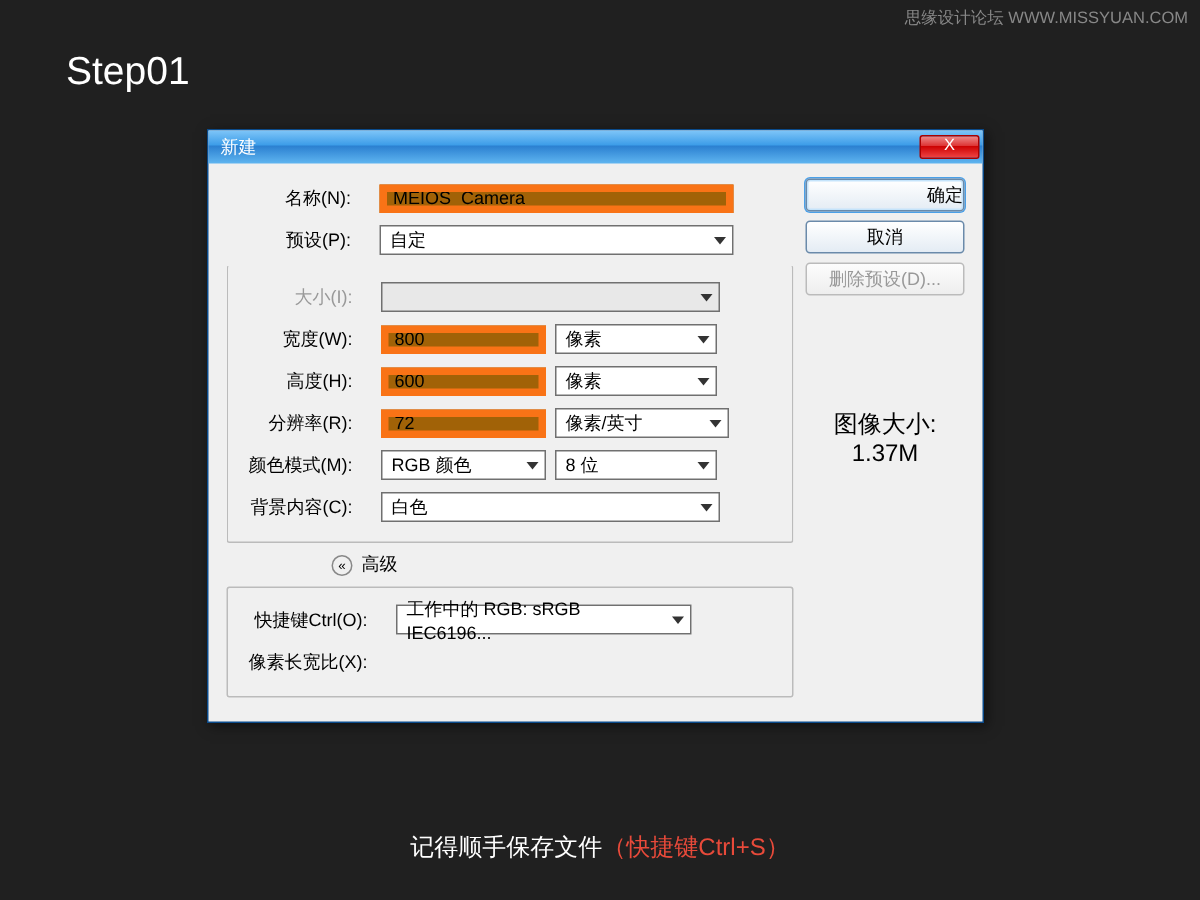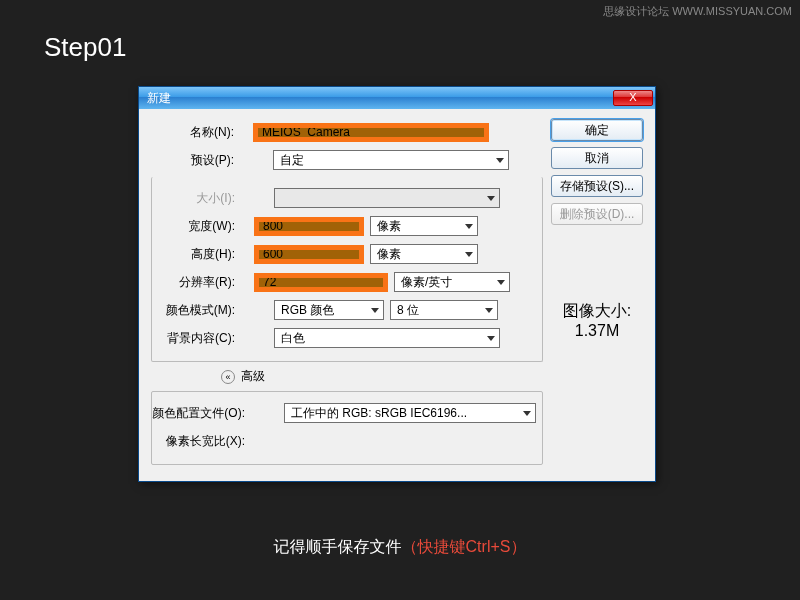--- a/index.html
+++ b/index.html
@@ -10,33 +10,33 @@
 .titlebar { height: 22px; background: linear-gradient(to bottom, #7ec5f8 0%, #3b9ce8 45%, #2a7fd0 46%, #5fb5f0 100%); display: flex; align-items: center; padding: 0 2px 0 8px; }
 .titlebar-text { color: #fff; font-size: 12px; flex: 1; }
 .close-btn { width: 40px; height: 16px; background: linear-gradient(to bottom, #e88 0%, #d33 45%, #c00 46%, #e44 100%); border: 1px solid #a00; border-radius: 2px; color: #fff; text-align: center; line-height: 12px; font-size: 11px; cursor: pointer; }
 .dialog-body { padding: 10px 12px 16px 12px; display: flex; }
 .form-area { flex: 1; }
 .side-area { width: 106px; margin-left: 8px; }
 .row { display: flex; align-items: center; height: 26px; margin-bottom: 2px; }
 .row-label { width: 102px; text-align: right; padding-right: 19px; font-size: 12px; color: #000; }
 .row-label.dis { color: #999; }
 .row input[type=text] { height: 19px; border: 5px solid #f97316; padding: 0 4px; font-size: 12px; background: #a16207; }
-.row select, .combo { height: 20px; border: 1px solid #707070; background: #fff; font-size: 12px; padding: 0 2px; margin-left: 20px; }
+.row select, .combo { height: 20px; border: 1px solid #707070; background: #fff; font-size: 12px; padding: 0 2px; }
 .combo { display: inline-flex; align-items: center; justify-content: space-between; padding: 0 4px 0 6px; position: relative; }
 .combo.dis { background: #e8e8e8; color: #aaa; }
 .tri { width: 0; height: 0; border-left: 4px solid transparent; border-right: 4px solid transparent; border-top: 5px solid #333; margin-left: 4px; }
 .fieldset { border: 1px solid #bbb; border-radius: 2px; margin-top: 4px; padding: 8px 6px 8px 0; }
 .fieldset.top { border-top: none; position: relative; }
 .btn { display: block; width: 100%; height: 22px; margin-bottom: 6px; border: 1px solid #6a8aaa; border-radius: 3px; background: linear-gradient(to bottom, #fff, #e4ecf4); font-size: 12px; cursor: pointer; text-align: center; line-height: 20px; }
-.btn.primary { box-shadow: 0 0 0 1px #4aa0e8, inset 0 0 0 1px #c5e4fb; }
+.btn.primary { box-shadow: 0 0 0 1px #4aa0e8, inset 0 0 0 1px #c5e4fb; text-align: right; }
 .btn.dis { color: #999; border-color: #bbb; background: linear-gradient(to bottom,#fdfdfd,#eee); cursor: default; }
 .img-size { text-align: center; margin-top: 76px; font-size: 16px; color: #000; }
 .adv-toggle { display: flex; align-items: center; margin: 6px 0 6px 70px; font-size: 12px; }
 .chev { width: 14px; height: 14px; border: 1px solid #888; border-radius: 50%; display: inline-flex; align-items: center; justify-content: center; margin-right: 6px; font-size: 9px; }
-.bottom-tip { position: absolute; bottom: 42px; width: 100%; text-align: center; font-size: 16px; }
+.bottom-tip { position: absolute; bottom: 24px; width: 100%; text-align: center; font-size: 16px; }
 .bottom-tip .w { color: #fff; }
 .bottom-tip .r { color: #e84a3a; }
 </style>
 </head>
 <body>
 
 <div class="watermark">思缘设计论坛  WWW.MISSYUAN.COM</div>
 <div class="step-title">Step01</div>
 
 <div class="dialog">
@@ -79,21 +79,21 @@
         <div class="row">
           <div class="row-label">高度(H):</div>
           <input type="text" style="width: 110px;" value="600">
           <div class="combo" style="width:108px;margin-left:6px">
             <span>像素</span>
               <span class="tri"></span>
           </div>
         </div>
         <div class="row">
           <div class="row-label">分辨率(R):</div>
-          <input type="text" style="width: 134px;" value="72">
+          <input type="text" style="width: 110px;" value="72">
           <div class="combo" style="width:116px;margin-left:6px">
             <span>像素/英寸</span>
               <span class="tri"></span>
           </div>
         </div>
         <div class="row">
           <div class="row-label">颜色模式(M):</div>
           <div class="combo" style="width:110px">
             <span>RGB 颜色</span>
               <span class="tri"></span>
@@ -112,37 +112,36 @@
         </div>
       </div>
 
       <div class="adv-toggle">
         <span class="chev">«</span>
         <span>高级</span>
       </div>
 
       <div class="fieldset">
         <div class="row">
-          <div class="row-label" style="width:112px">颜色配置文件(O):</div>
-          <div class="combo" style="width:252px">
+          <div class="row-label" style="width:112px">快捷键Ctrl(O):</div>
+          <div class="combo" style="width:197px">
             <span>工作中的 RGB: sRGB IEC6196...</span>
               <span class="tri"></span>
           </div>
         </div>
         <div class="row">
           <div class="row-label" style="width:112px">像素长宽比(X):</div>
         </div>
       </div>
 
     </div>
 
     <div class="side-area">
       <div class="btn primary">确定</div>
       <div class="btn">取消</div>
-      <div class="btn">存储预设(S)...</div>
       <div class="btn dis">删除预设(D)...</div>
       <div class="img-size">
         <div>图像大小:</div>
         <div>1.37M</div>
       </div>
     </div>
   </div>
 </div>
 
 <div class="bottom-tip">

